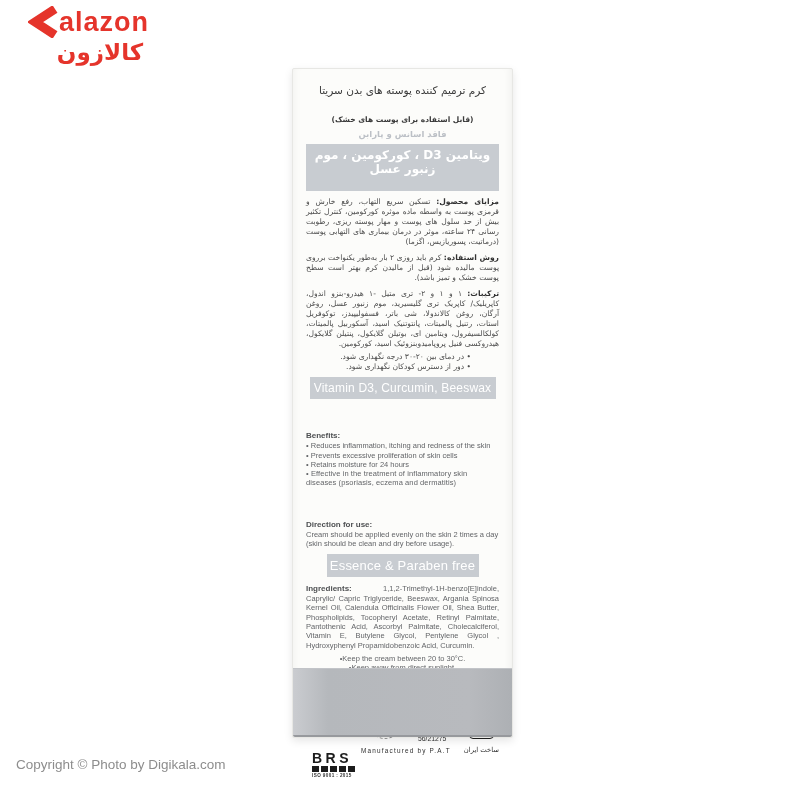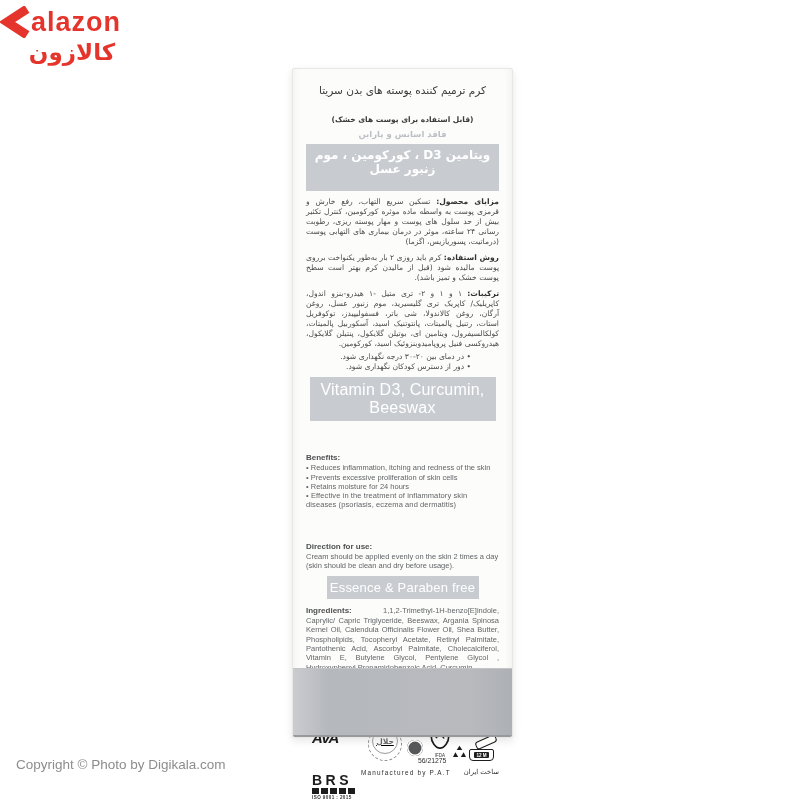--- a/index.html
+++ b/index.html
@@ -1,40 +1,40 @@
 <!DOCTYPE html>
 <html><head>
 <meta charset="utf-8">
 <style>
   html,body{margin:0;padding:0;width:800px;height:800px;background:#ffffff;overflow:hidden;}
   body{position:relative;font-family:"Liberation Sans",sans-serif;}
 
   
-  .wm{position:absolute;left:0;top:6px;width:138px;}
+  .wm{position:absolute;left:28px;top:6px;width:138px;}
   .wm-row{display:flex;align-items:center;}
   .wm-en{font-weight:bold;font-size:27px;letter-spacing:1px;color:#e5342b;line-height:1;margin-left:1px;}
   .wm-fa{direction:rtl;font-family:"DejaVu Sans",sans-serif;font-weight:bold;font-size:23px;color:#e5342b;text-align:center;margin-top:1px;padding-left:6px;}
 
   
   .box{position:absolute;left:292px;top:68px;width:219px;height:668px;background:#fcfcfa;
        border:1px solid #e7e7e4;border-radius:2px;
        box-shadow:0 3px 9px rgba(0,0,0,.10), inset -7px 0 10px -7px rgba(0,0,0,.07), inset 7px 0 10px -7px rgba(0,0,0,.06);}
   .box-band{position:absolute;left:0;right:0;bottom:0;height:66px;
        background:linear-gradient(90deg,#caccd0 0%,#b5b8bc 16%,#b8babe 80%,#adb0b4 100%);
        border-top:1px solid #c2c4c8;border-bottom:2px solid #97999d;border-radius:0 0 2px 2px;}
   .content{position:absolute;left:13px;right:13px;top:0;}
 
   .fa{font-family:"DejaVu Sans",sans-serif;direction:rtl;}
   .title{margin-top:15px;font-size:10.5px;font-weight:normal;color:#3a3a3a;text-align:center;line-height:1.25;}
   .subtitle{margin-top:18px;font-size:7.5px;font-weight:bold;color:#3a3a3a;text-align:center;}
   .freeof{margin-top:5px;font-size:8.5px;font-weight:bold;color:#bcc0c6;text-align:center;}
 
   .badge{background:#c8ccd1;color:#ffffff;text-align:center;}
   .badge-fa{margin-top:5px;padding:4px 0 15px;font-size:12px;font-weight:bold;}
-  .badge-en1{margin:5px auto 0;width:186px;padding:4px 0;font-size:16px;letter-spacing:.2px;}
+  .badge-en1{margin:5px auto 0;width:186px;padding:4px 0;font-size:12px;letter-spacing:.2px;}
   .badge-en2{margin:6px auto 0;width:152px;padding:4px 0;font-size:13px;letter-spacing:.2px;text-align:center;}
 
   .fa-p{margin-top:6px;font-size:7.6px;line-height:1.32;color:#4b4b4b;text-align:justify;}
   .fa-p b{color:#323232;}
   .fa-list{margin-top:3px;padding-right:28px;font-size:7.6px;line-height:1.32;color:#4b4b4b;}
   .fa-li::before{content:"• ";}
 
   .en{color:#636568;font-size:7.5px;line-height:1.24;text-align:left;}
   .en-label{font-weight:bold;font-size:8px;color:#4e5052;margin-top:32px;}
   .sec{margin-top:7px;}

